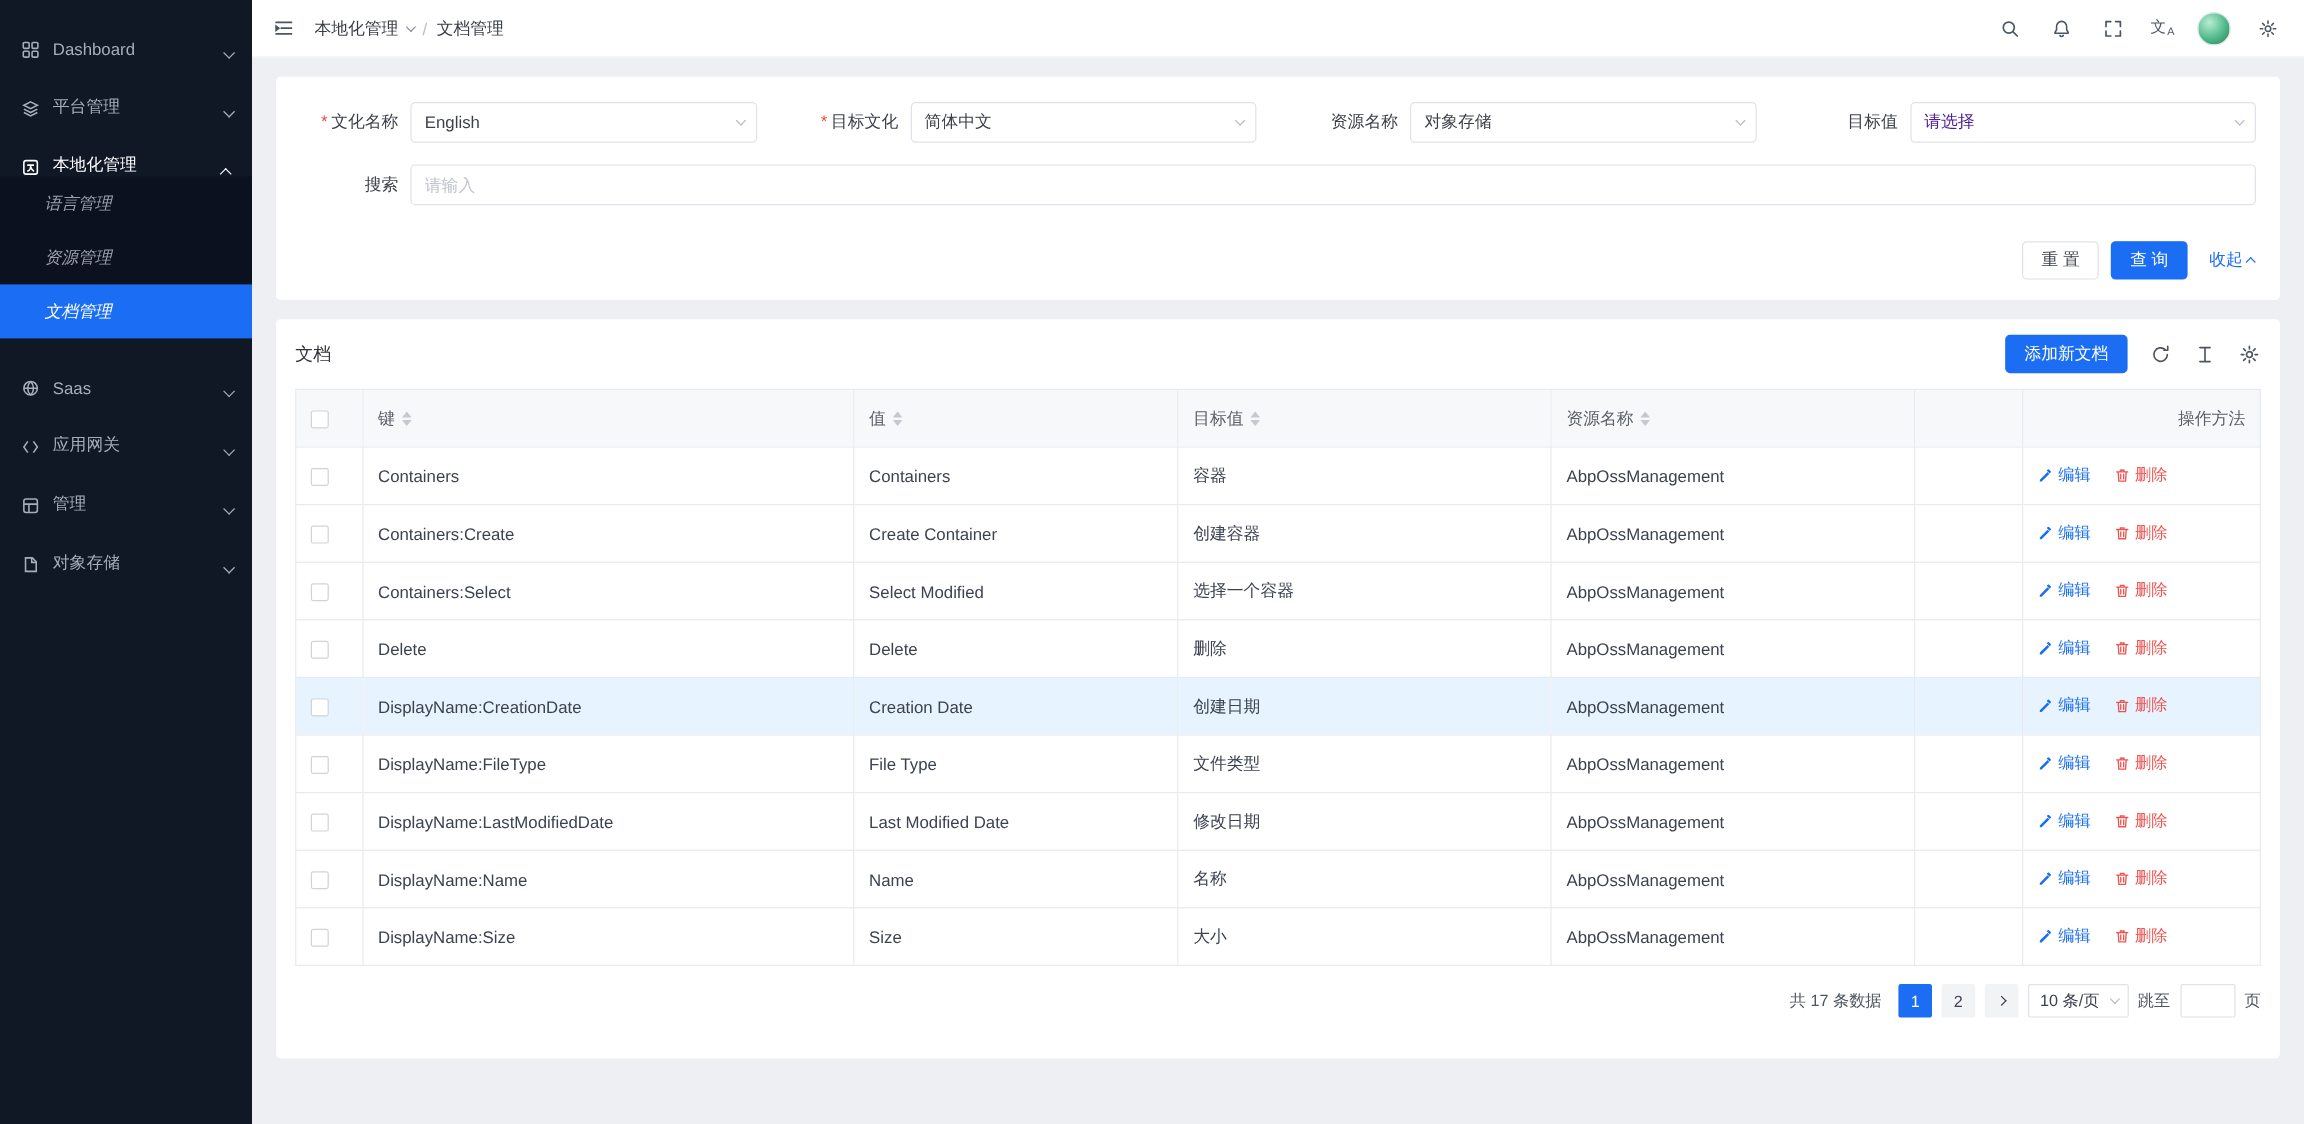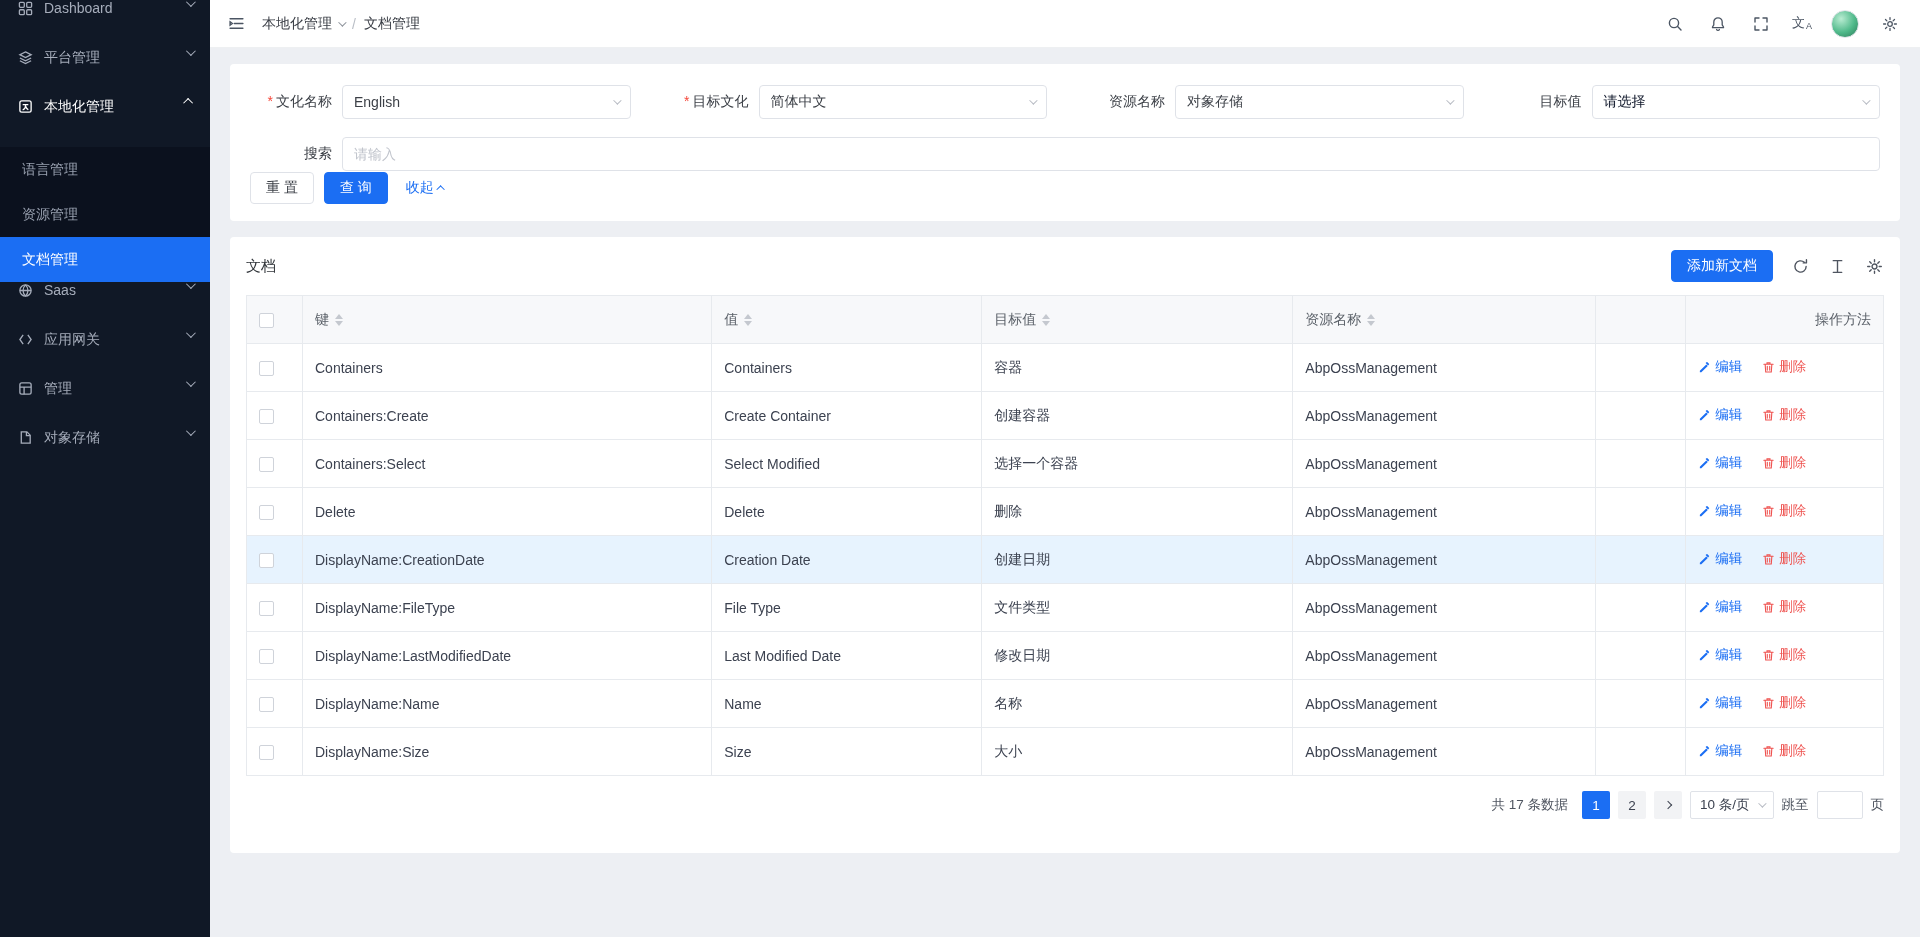--- a/index.html
+++ b/index.html
@@ -18,26 +18,26 @@
   .app{display:flex;width:100%;height:100%;}
 
   
   .sidebar{width:210px;flex-shrink:0;background:var(--sidebar-bg);display:flex;flex-direction:column;}
   .logo{height:58px;display:flex;align-items:center;gap:11px;padding:0 18px;flex-shrink:0;}
   .logo-mark{width:30px;height:30px;border-radius:50%;
     background:conic-gradient(from 210deg,#0ec5d8,#2f6bf0,#19c06a,#0ec5d8);position:relative;flex-shrink:0;}
   .logo-mark::after{content:"";position:absolute;top:-2px;right:-3px;width:9px;height:9px;border-radius:50%;background:#e14fd0;}
   .logo-text{color:#fff;font-weight:bold;font-size:16px;white-space:nowrap;}
   .menu{flex:1;overflow:hidden;}
-  .menu-item{height:49px;display:flex;align-items:flex-start;gap:11px;padding:0 17px;color:#a6adbb;cursor:pointer;}
+  .menu-item{height:49px;display:flex;align-items:flex-end;gap:11px;padding:0 17px;color:#a6adbb;cursor:pointer;}
   .menu-item .mi-label{flex:1;white-space:nowrap;}
   .menu-item.active-trail{color:#fff;}
   .mi-icon{display:flex;align-items:center;justify-content:center;width:16px;height:16px;flex-shrink:0;}
   .submenu{background:#0b111e;}
-  .submenu-item{height:45px;display:flex;align-items:center;padding-left:22px;color:#99a1b0;cursor:pointer;}
+  .submenu-item{height:45px;display:flex;align-items:center;padding-left:37px;color:#99a1b0;cursor:pointer;font-style:italic;}
   .submenu-item.active{background:var(--accent);color:#fff;}
 
   .chev{width:7px;height:7px;border-right:1.5px solid currentColor;border-bottom:1.5px solid currentColor;display:inline-block;flex-shrink:0;}
   .chev.down{transform:rotate(45deg) translateY(-2px);}
   .chev.up{transform:rotate(-135deg) translateY(-2px);}
   .chev.right{transform:rotate(-45deg);}
   .chev.sm{width:6px;height:6px;border-width:1.3px;}
 
   
   .main{flex:1;min-width:0;display:flex;flex-direction:column;}
@@ -59,25 +59,25 @@
 
   
   .filter-card{padding:21px 20px 17px;}
   .filter-grid{display:grid;grid-template-columns:repeat(4,1fr);column-gap:36px;row-gap:18px;}
   .field{display:flex;align-items:center;min-width:0;}
   .field .flabel{width:92px;flex-shrink:0;text-align:right;padding-right:10px;color:#3b3f46;white-space:nowrap;}
   .req{color:#f5483b;font-style:normal;margin-right:3px;}
   .select,.text-input{flex:1;height:34px;border:1px solid #dfe2e8;border-radius:4px;background:#fff;
     display:flex;align-items:center;padding:0 28px 0 11px;position:relative;color:#3b3f46;cursor:pointer;min-width:0;}
   .select .sel-caret{position:absolute;right:11px;color:#b6bac2;}
-  .select.is-placeholder{color:#0f172a;}
+  .select.is-placeholder{color:#4c1d95;}
   .text-input{cursor:text;padding-right:11px;font:inherit;color:#3b3f46;width:100%;}
   .text-input::placeholder{color:#c0c4cc;}
   .field-search{grid-column:1 / -1;}
-  .filter-actions{margin-top:1px;display:flex;align-items:center;gap:10px;}
+  .filter-actions{margin-top:30px;display:flex;justify-content:flex-end;align-items:center;gap:10px;}
   .btn{height:32px;padding:0 15px;border-radius:4px;border:1px solid #dfe2e8;background:#fff;color:#3b3f46;
     font-size:14px;font-family:inherit;display:inline-flex;align-items:center;justify-content:center;cursor:pointer;white-space:nowrap;}
   .btn.primary{background:var(--accent);border-color:var(--accent);color:#fff;}
   .link-collapse{color:var(--accent);display:inline-flex;align-items:center;gap:5px;cursor:pointer;margin-left:8px;white-space:nowrap;}
 
   
   .table-card{margin-top:16px;padding-bottom:20px;}
   .table-head{display:flex;align-items:center;padding:13px 16px;}
   .table-title{font-size:15px;color:#2f3338;}
   .table-tools{margin-left:auto;display:flex;align-items:center;gap:17px;color:#4f5560;}

